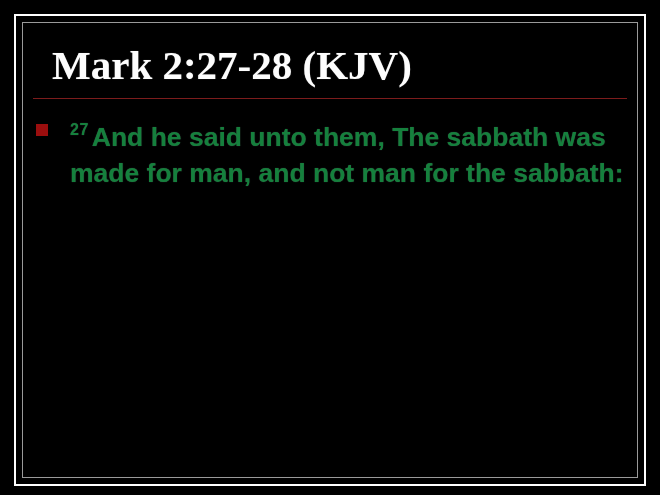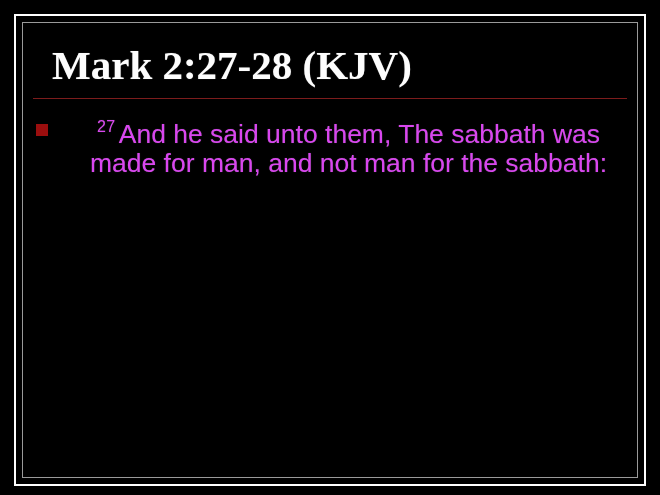--- a/index.html
+++ b/index.html
@@ -46,21 +46,20 @@
     pointer-events: none;
   }
 
   
   .content {
     position: absolute;
     left: 33px;
     top: 30px;
     width: 594px;
     height: 440px;
-    text-align: center;
   }
 
   
   .title {
     font-family: "Liberation Serif", "DejaVu Serif", serif;
     font-weight: bold;
     font-size: 41px;
     line-height: 46px;
     color: #fdfdfd;
     letter-spacing: 0px;
@@ -87,24 +86,25 @@
   .bullet-list {
     list-style: none;
     margin: 0;
     padding: 13px 0 0 0;
   }
   .bullet-item {
     position: relative;
     padding-left: 37px;
     margin: 0 0 2px 0;
     font-size: 26.5px;
-    line-height: 29px;
-    color: #d946ef;
+    line-height: 36px;
+    color: #15803d;
     font-family: "Liberation Sans", sans-serif;
     text-shadow: 0 0 1px rgba(255,255,255,0.25);
+    font-weight: bold;
   }
   .bullet-marker {
     position: absolute;
     left: 3px;
     top: 12px;
     width: 12px;
     height: 12px;
     background: #9b0e0e;
     display: block;
   }

